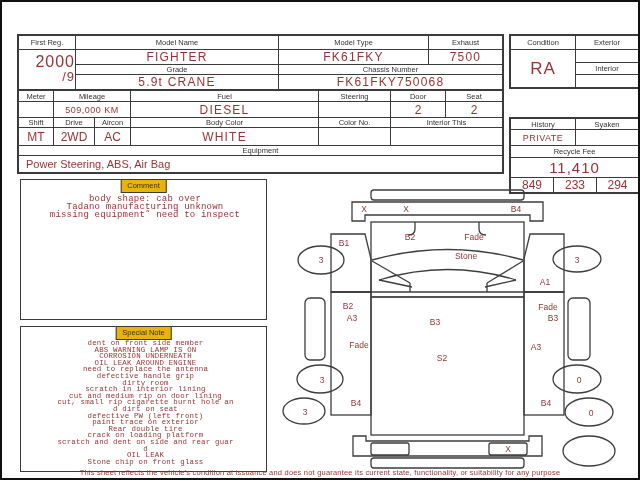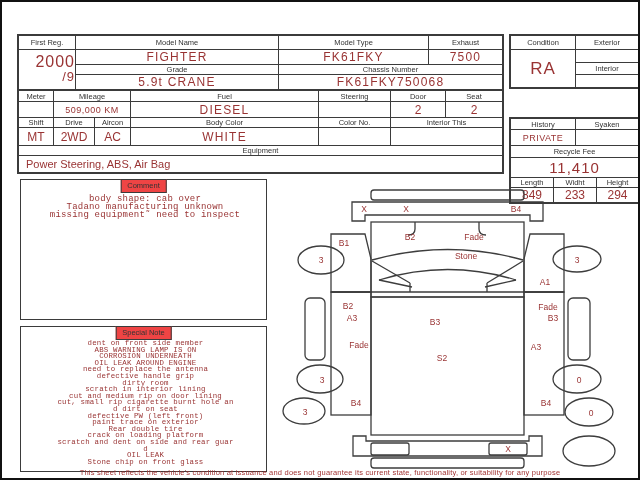--- a/index.html
+++ b/index.html
@@ -18,21 +18,21 @@
   .v14{font-size:12px;letter-spacing:1.2px;}
   .v12{font-size:12px;}
   .v9{font-size:9px;letter-spacing:0.5px;}
   .v15{font-size:15px;letter-spacing:1px;}
   .v17{font-size:17px;letter-spacing:1px;}
   .left{text-align:left;padding-left:7px;}
   .firstreg{font-size:16px;line-height:14px;text-align:right;padding-left:3px;letter-spacing:1px;}
   .firstreg .l2{font-size:13px;}
   .notebox{position:absolute;border:1.5px solid #3b3b3b;background:#fff;}
   .notetab{position:absolute;top:-1px;left:50%;transform:translateX(-50%);
-           border:1px solid #3b3b3b;background:#ef4444;font-size:7.5px;color:#333;
+           border:1px solid #3b3b3b;background:#eab308;font-size:7.5px;color:#333;
            padding:1px 6px 2px 6px;white-space:nowrap;}
   .notetext{color:#993333;white-space:pre-line;text-align:center;font-family:Liberation Mono, monospace;}
   .comtext{font-size:9px;line-height:8px;padding:15px 4px 0 7px;letter-spacing:0.2px;}
   .spectext{font-size:7.4px;line-height:6.6px;padding:13px 3px 0 7px;letter-spacing:0.2px;}
   .footer{position:absolute;bottom:1px;left:0;width:100%;text-align:center;
           font-size:7.5px;color:#a23434;letter-spacing:0.2px;}
   .diagram{position:absolute;left:280px;top:180px;overflow:visible;}
   .diagram .ln{fill:none;stroke:#3d3d3d;stroke-width:1.3;}
   .dlabel{fill:#993333;font-size:8.5px;font-family:"Liberation Sans",sans-serif;
           text-anchor:middle;}
@@ -165,25 +165,20 @@
     </tr>
     <tr style="height:16px">
       <td colspan="3" class="val v9">PRIVATE</td>
       <td colspan="3"></td>
     </tr>
     <tr style="height:12px">
       <th colspan="6">Recycle Fee</th>
     </tr>
     <tr style="height:20px">
       <td colspan="6" class="val v15">11,410</td>
-    </tr>
-    <tr style="height:10px">
-      <th colspan="2">Length</th>
-      <th colspan="2">Widht</th>
-      <th colspan="2">Height</th>
     </tr>
     <tr style="height:12px">
       <td colspan="2" class="val v12">849</td>
       <td colspan="2" class="val v12">233</td>
       <td colspan="2" class="val v12">294</td>
     </tr>
   </tbody>
     </table>
 
   <div class="notebox" style="left:18px;top:177px;width:247px;height:141px;">

